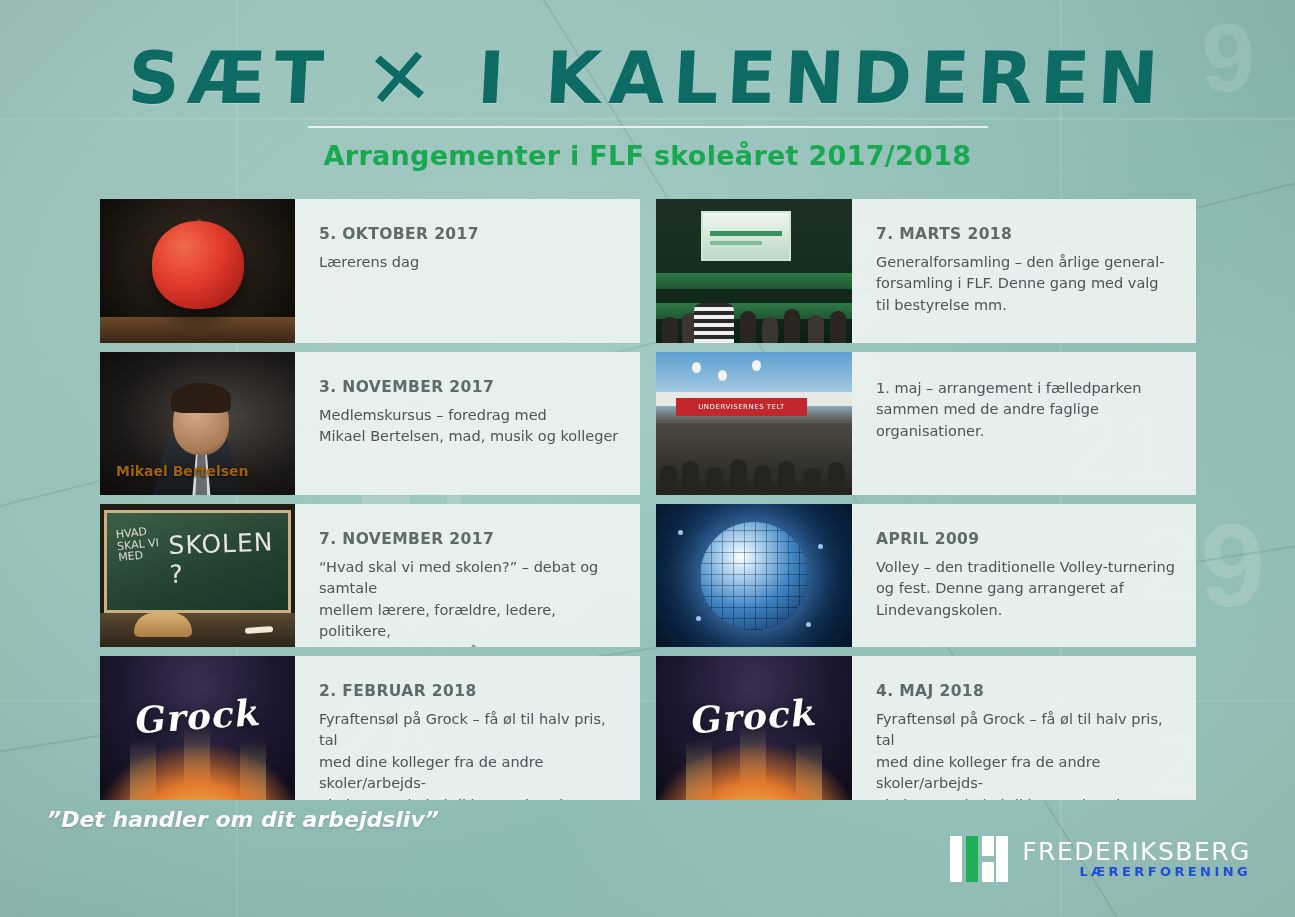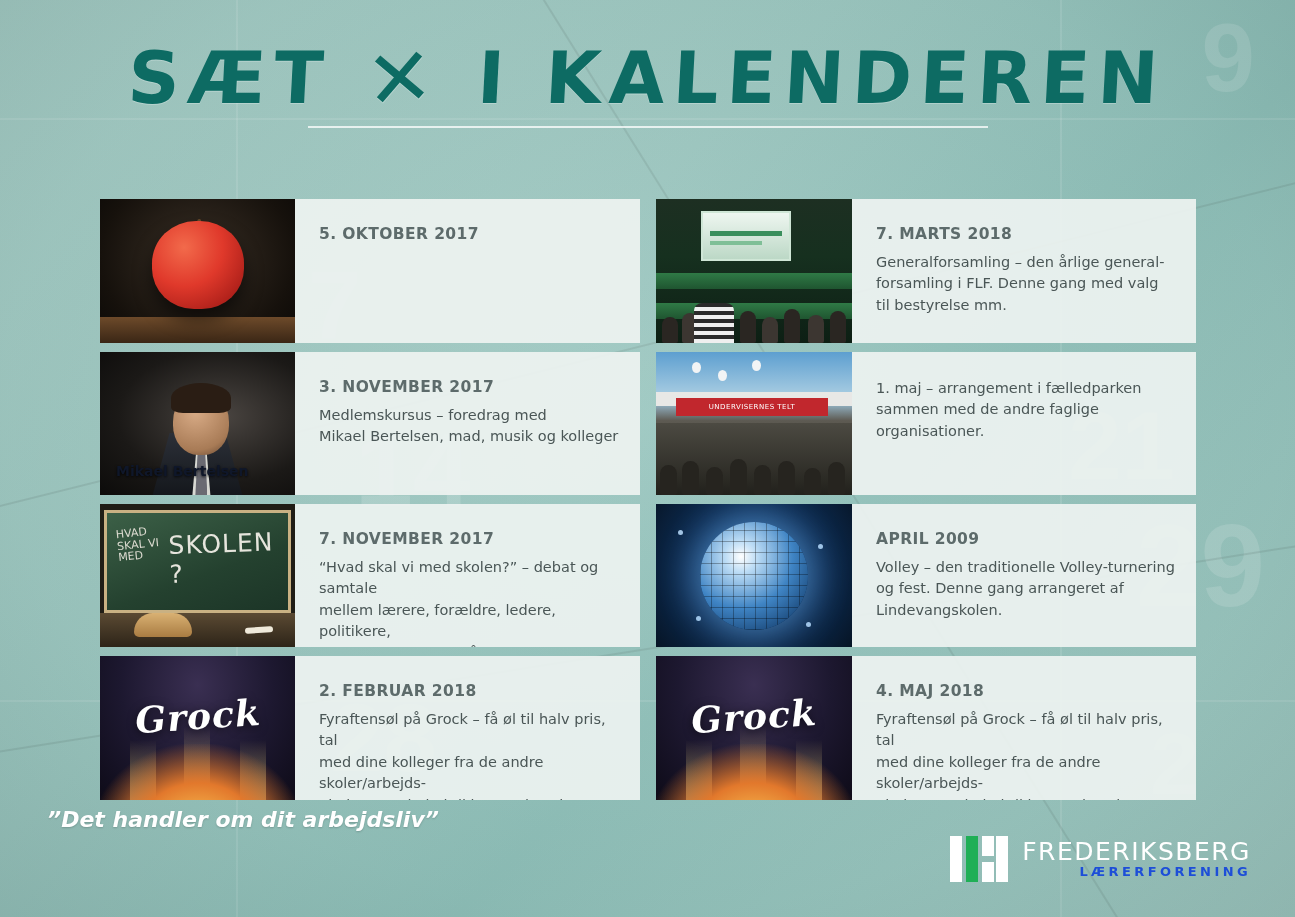--- a/index.html
+++ b/index.html
@@ -105,21 +105,21 @@
   .card .desc{
     font-size:14.5px;
     color:#4a5656;
     line-height:1.48;
     font-family:"DejaVu Sans", sans-serif;
     white-space:pre-line;
   }
   .caption{
     position:absolute;
     left:16px;bottom:16px;
-    color:#0f172a;font-size:14px;font-weight:700;
+    color:#a16207;font-size:14px;font-weight:700;
     text-shadow:0 1px 3px rgba(0,0,0,0.8);
     font-family:"DejaVu Sans", sans-serif;
   }
   .row1{height:144px;}
   .row2{height:143px;}
   .row3{height:143px;}
   .row4{height:144px;}
 
   
   .ph{position:absolute;inset:0;}
@@ -212,21 +212,21 @@
     position:absolute;left:38px;bottom:0;width:40px;height:40px;
     background:repeating-linear-gradient(0deg,#efefef 0 4px,#2a2a2a 4px 8px);
     border-radius:8px 8px 0 0;
   }
 
   
   .ph-tent{background:linear-gradient(#6fa8d0 0%,#9fc6dd 34%,#5d5a52 48%,#3a382f 100%);}
   .ph-tent .sky{position:absolute;left:0;right:0;top:0;height:44px;background:linear-gradient(#5d9fd0,#a9cde2);}
   .ph-tent .balloon{position:absolute;width:9px;height:11px;border-radius:50%;background:#f2f4f5;}
   .ph-tent .banner{
-    position:absolute;left:20px;top:46px;width:152px;height:18px;background:#c1272d;
+    position:absolute;left:20px;top:46px;width:131px;height:18px;background:#c1272d;
     color:#fff;font-size:7px;letter-spacing:.5px;text-align:center;line-height:18px;
     font-family:"DejaVu Sans", sans-serif;
   }
   .ph-tent .tenttop{
     position:absolute;left:0;right:0;top:40px;height:14px;background:#e8e8e6;
   }
   .ph-tent .crowd{position:absolute;left:0;right:0;bottom:0;height:72px;background:linear-gradient(#4c4a42,#22211c);}
   .ph-tent .ch{position:absolute;bottom:0;width:17px;height:30px;border-radius:9px 9px 2px 2px;background:#26241f;}
 
   
@@ -309,34 +309,36 @@
   <div class="vignette"></div>
 </div>
 
 <div class="header">
   <div class="title">
     <span>SÆT</span>
     <span class="xmark">✕</span>
     <span>I KALENDEREN</span>
   </div>
   <div class="rule"></div>
+  <div class="subtitle">Arrangementer i FLF skoleåret 2017/2018</div>
 </div>
 
 <div class="grid">
 
   <div class="card row1">
     <div class="thumb">
       <div class="ph ph-apple">
         <div class="table"></div>
         <div class="stem"></div>
         <div class="fruit"></div>
       </div>
     </div>
     <div class="body">
       <div class="date">5. OKTOBER 2017</div>
+      <div class="desc">Lærerens dag</div>
     </div>
   </div>
 
   <div class="card row1 wide-thumb">
     <div class="thumb">
       <div class="ph ph-hall">
         <div class="screen">
             <div class="slidebar"></div>
             <div class="slidebar2"></div>
           </div>

